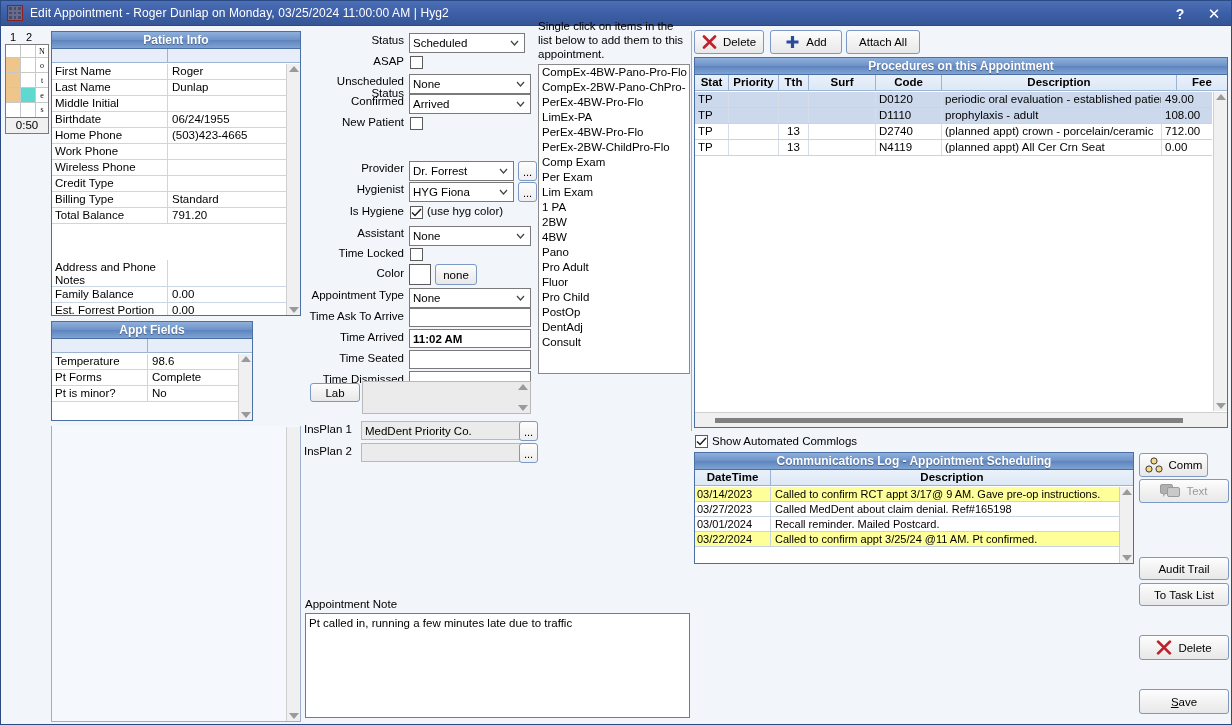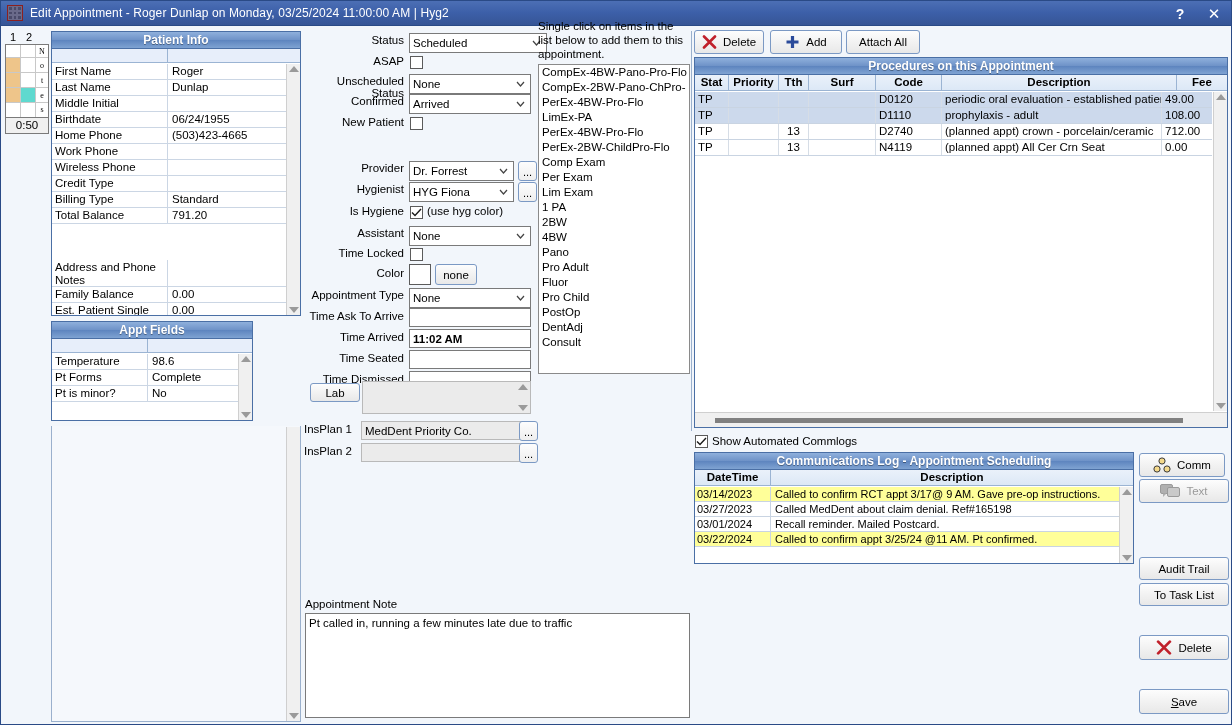--- a/index.html
+++ b/index.html
@@ -253,21 +253,21 @@
         </div>
         <div class="kvrow" style="height: 27px; margin-top: 36px;">
           <div class="k">Address and Phone Notes</div>
           <div class="v"></div>
         </div>
         <div class="kvrow">
           <div class="k">Family Balance</div>
           <div class="v">0.00</div>
         </div>
         <div class="kvrow">
-          <div class="k">Est. Patient Single</div>
+          <div class="k">Est. Forrest Portion</div>
           <div class="v">0.00</div>
         </div>
         <div class="kvrow">
           <div class="k">Fee This Appt</div>
           <div class="v">157.00</div>
         </div>
       </div>
     <div class="vscroll" style="top:32px;">
       <div class="arrow-up"></div>
       <div class="arrow-down"></div>
@@ -302,21 +302,21 @@
 
   <div style="position:absolute;left:50px;top:425px;width:250px;height:296px;border:1px solid #9ab0cd;border-top:none;background:#f5f8fc;"></div>
   <div class="vscroll" style="position:absolute;left:285px;top:426px;width:14px;height:294px;">
     <div style="flex:1;"></div>
     <div class="arrow-down"></div>
   </div>
 
   <div style="position:absolute;left:303px;top:30px;width:232px;height:430px;">
 
     <div style="position:absolute;left:0;top:3px;width:100px;text-align:right;" class="lbl">Status</div>
-    <div class="combo" style="position:absolute;left:105px;top:2px;width:138px;">
+    <div class="combo" style="position:absolute;left:105px;top:2px;width:116px;">
       <span>Scheduled</span>
       <span class="chev">
           <svg width="9" height="6" viewBox="0 0 9 6">
             <path d="M1 1 L4.5 5 L8 1" stroke="#444" stroke-width="1.2" fill="none"></path>
           </svg>
         </span>
     </div>
 
     <div style="position:absolute;left:0;top:24px;width:100px;text-align:right;" class="lbl">ASAP</div>
     <span class="chk" style="position:absolute;left:106px;top:25px;"></span>
@@ -592,21 +592,21 @@
           <div class="d">03/22/2024</div>
           <div class="t">Called to confirm appt 3/25/24 @11 AM. Pt confirmed.</div>
         </div>
       </div>
     <div class="vscroll" style="top:34px;">
       <div class="arrow-up"></div>
       <div class="arrow-down"></div>
     </div>
   </div>
 
-  <div class="btn" style="position:absolute;left:1138px;top:452px;width:86px;height:24px;">
+  <div class="btn" style="position:absolute;left:1138px;top:452px;width:69px;height:24px;">
     <svg width="18" height="16" viewBox="0 0 18 16">
       <circle cx="9" cy="4" r="3.1" fill="#f5d98a" stroke="#3a3a3a" stroke-width="1"></circle>
       <circle cx="4" cy="12" r="3.1" fill="#f5d98a" stroke="#3a3a3a" stroke-width="1"></circle>
       <circle cx="14" cy="12" r="3.1" fill="#f5d98a" stroke="#3a3a3a" stroke-width="1"></circle>
     </svg>
     <span>Comm</span>
   </div>
   <div class="btn dis" style="position:absolute;left:1138px;top:478px;width:90px;height:24px;">
     <svg width="20" height="16" viewBox="0 0 20 16">
       <rect x="0.5" y="1.5" width="12" height="9" rx="1.5" fill="#b0b0b0" stroke="#9a9a9a"></rect>

